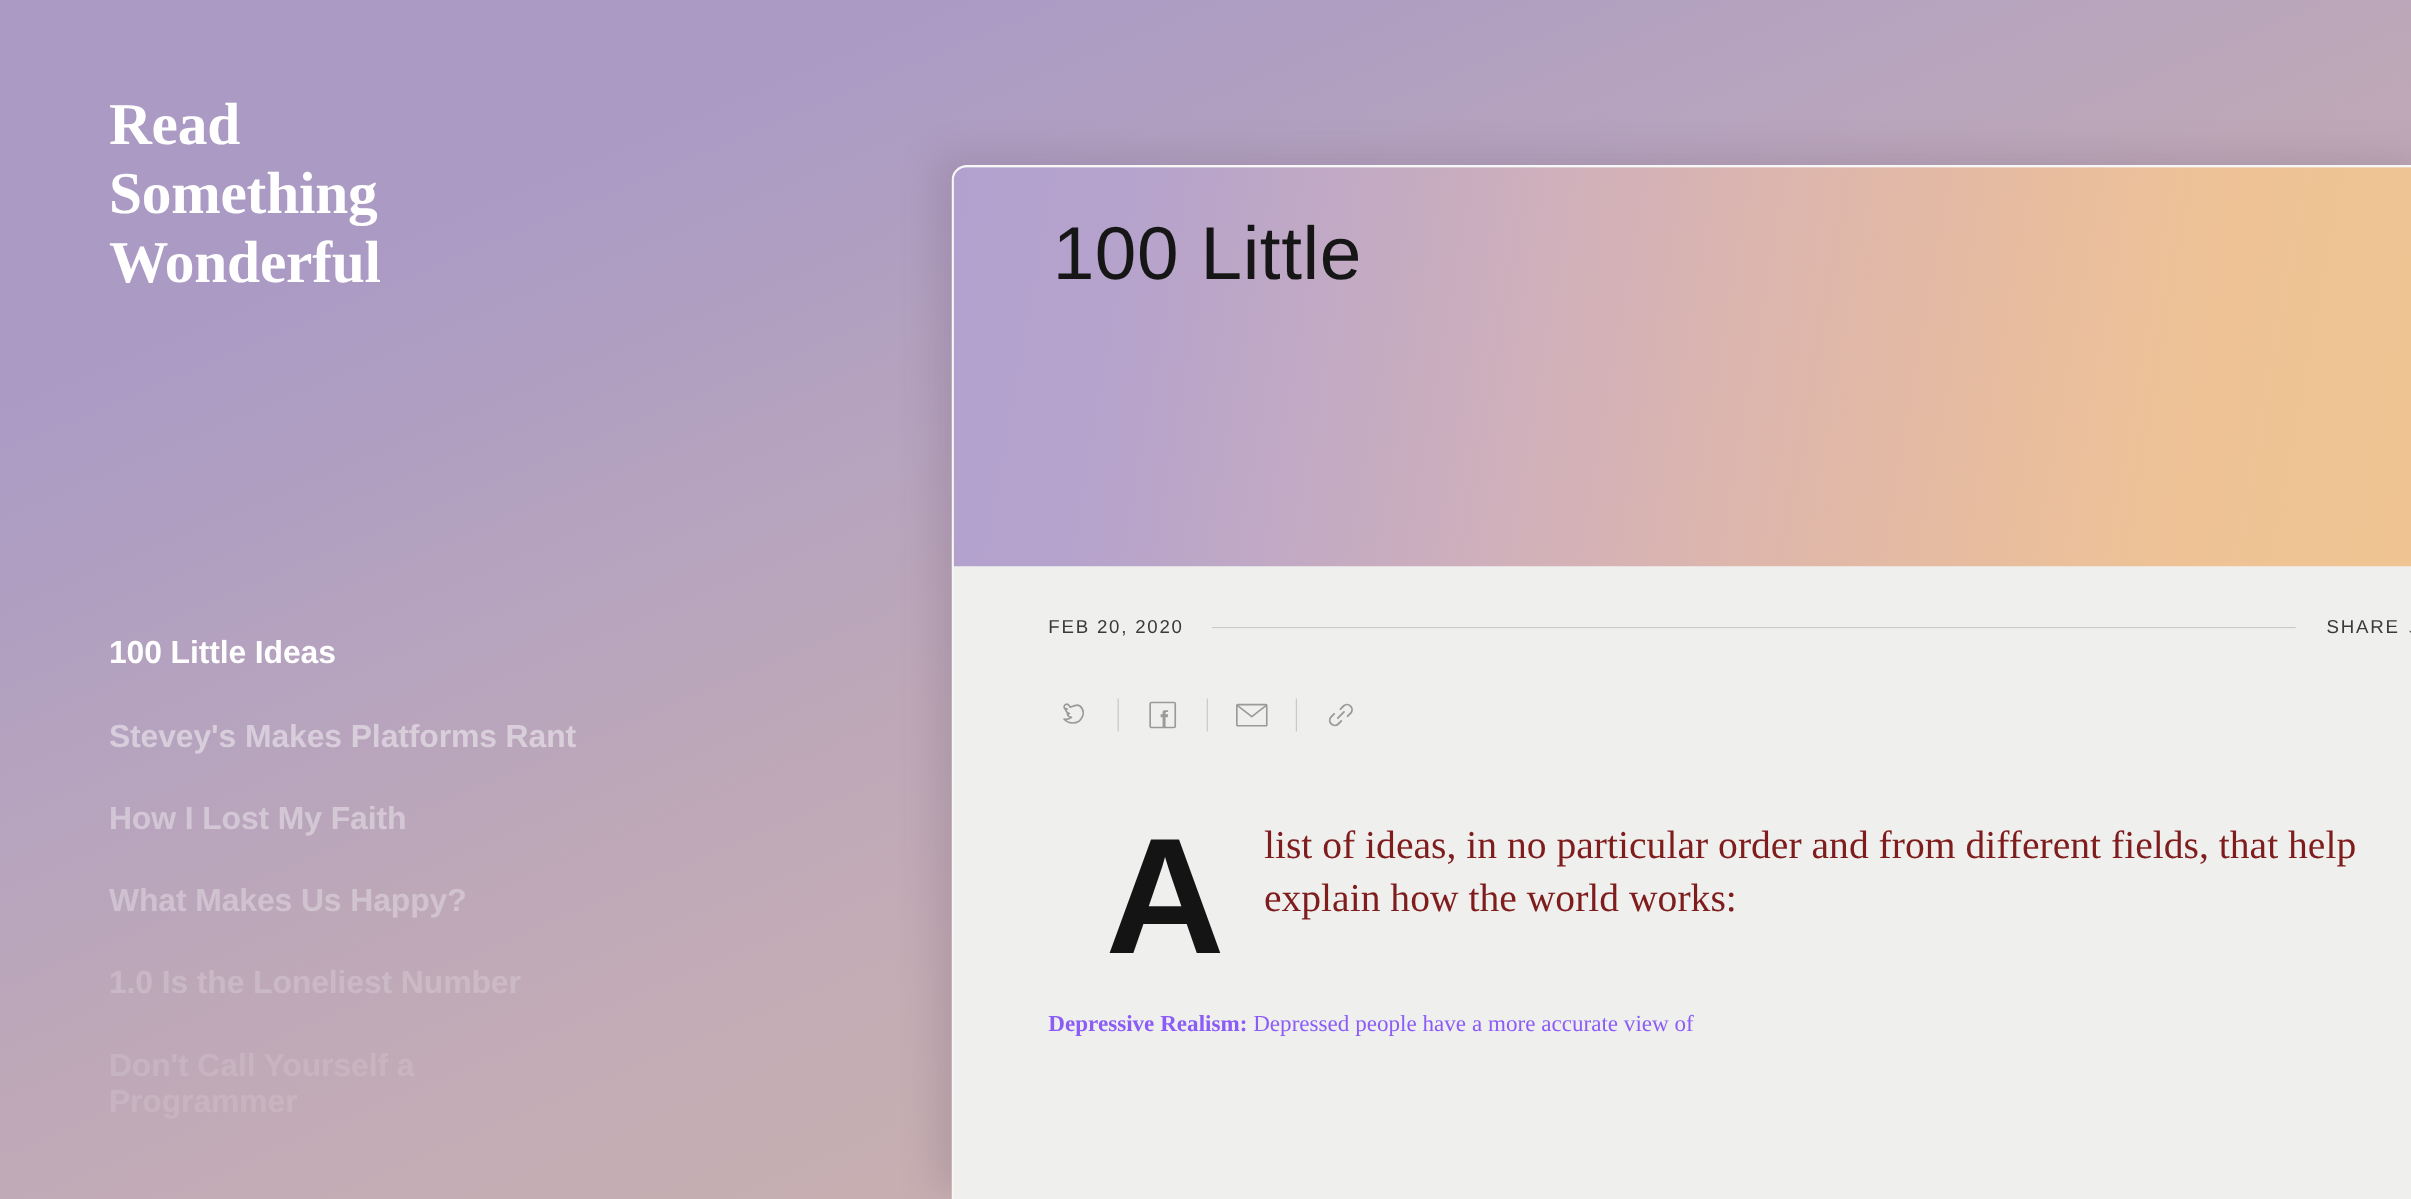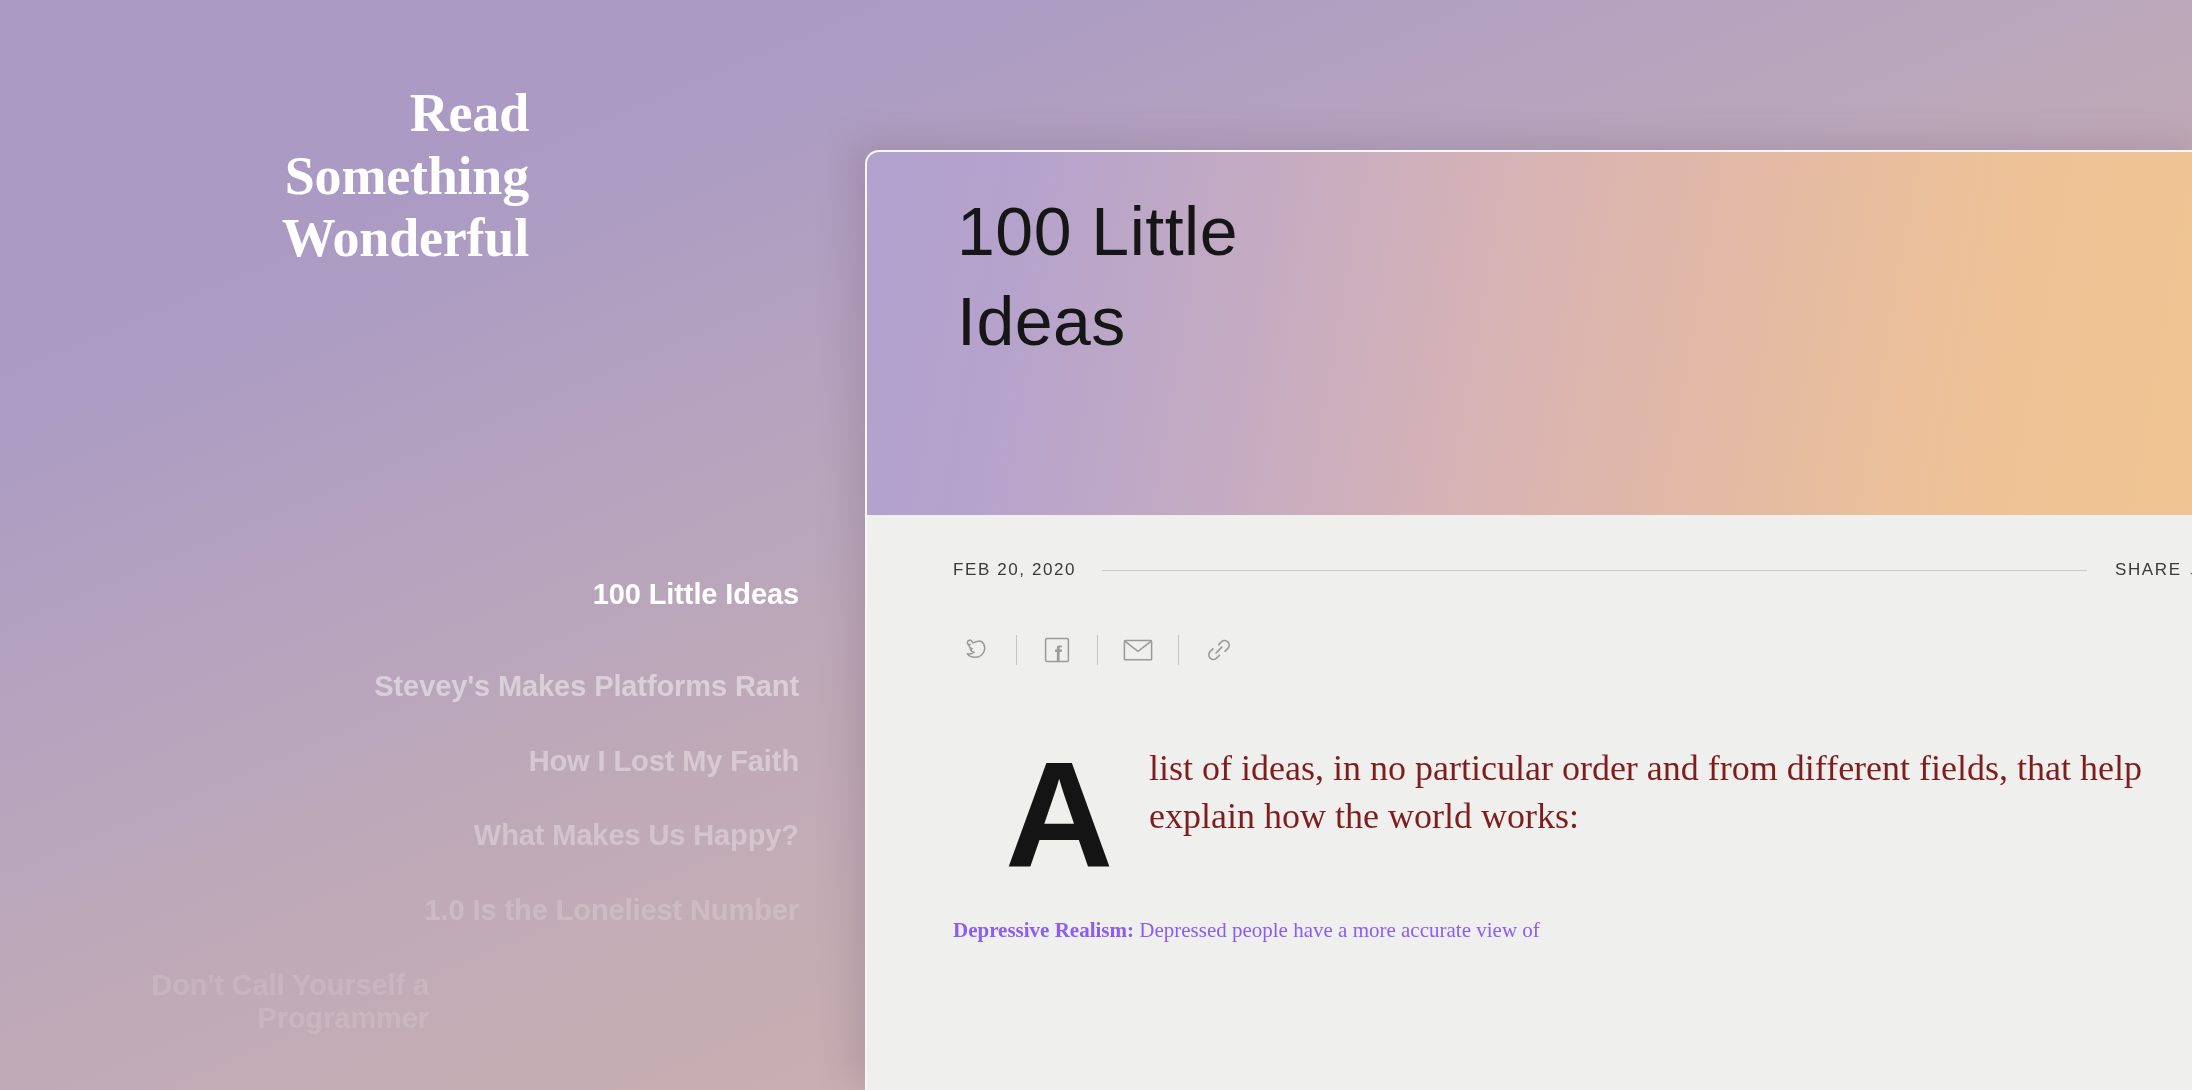--- a/index.html
+++ b/index.html
@@ -20,21 +20,20 @@
         #ccb0ad 100%);
     position:relative;
   }
 
   
   .sidebar {
     position:absolute;
     left:0; top:0;
     width:860px; height:1090px;
     padding-left:99px;
-    text-align:right;
   }
   .brand {
     position:absolute;
     left:99px; top:82px;
     width:430px;
     font-family:"Liberation Serif", serif;
     font-weight:bold;
     font-size:54px;
     line-height:1.16;
     color:#ffffff;
@@ -50,21 +49,21 @@
   }
   .nav-item {
     font-size:29px;
     font-weight:bold;
     line-height:1.13;
     color:#ffffff;
     margin-bottom:42px;
     letter-spacing:-0.1px;
     white-space:nowrap;
   }
-  .nav-item.o1 { opacity:1.00; margin-bottom:59px; }
+  .nav-item.o1 { opacity:1.00; margin-bottom:43px; }
   .nav-item.o2 { opacity:0.46; }
   .nav-item.o3 { opacity:0.38; }
   .nav-item.o4 { opacity:0.31; }
   .nav-item.o5 { opacity:0.245; }
   .nav-item.o6 { opacity:0.185; }
   .nav-item.o7 { opacity:0.125; white-space:normal; width:330px; }
 
   
   .card {
     position:absolute;
@@ -228,21 +227,20 @@
     <li class="nav-item o7">Don't Call Yourself a Programmer</li>
   </ul>
 
 </div>
 
 <div class="card">
 
   <div class="card-hero">
     <div class="hero-title">
       <span class="l">100 Little</span>
-      <span class="l">Ideas</span>
     </div>
   </div>
 
   <div class="card-body">
 
     <div class="meta-row">
       <span class="meta-date">FEB 20, 2020</span>
       <span class="meta-rule"></span>
       <span class="meta-share">SHARE ↓</span>
     </div>

